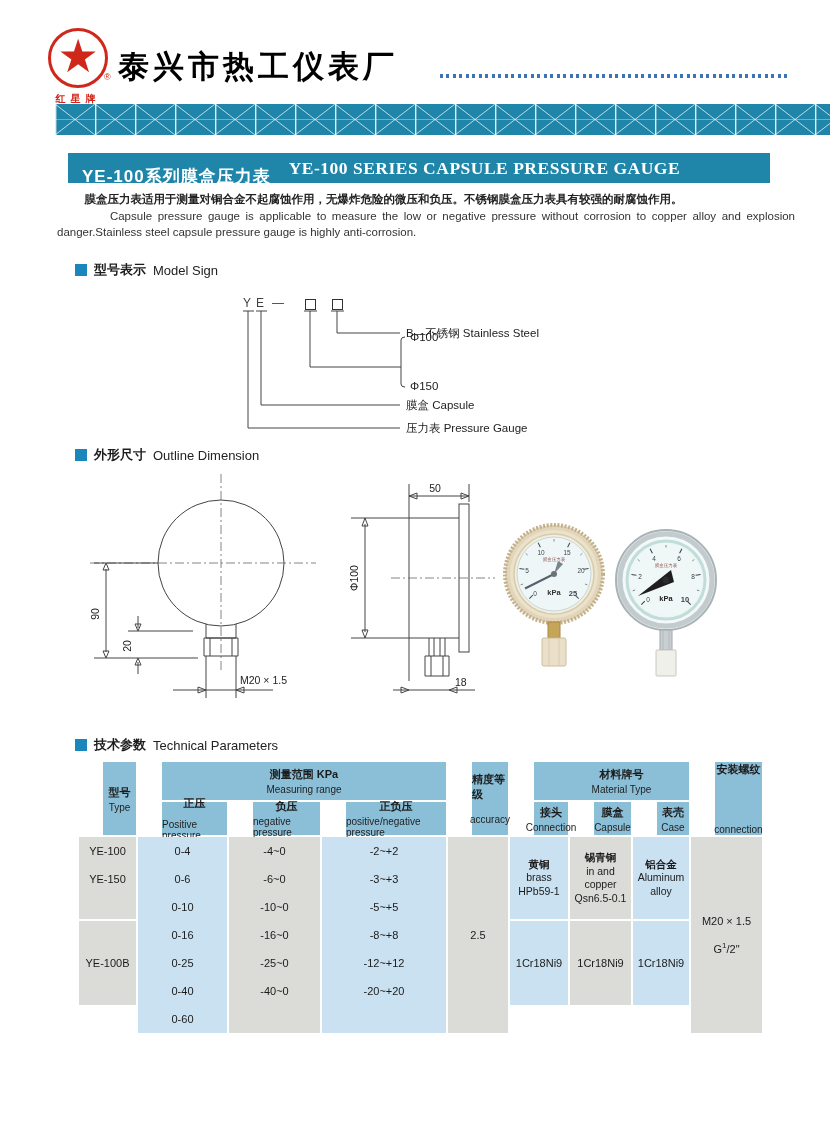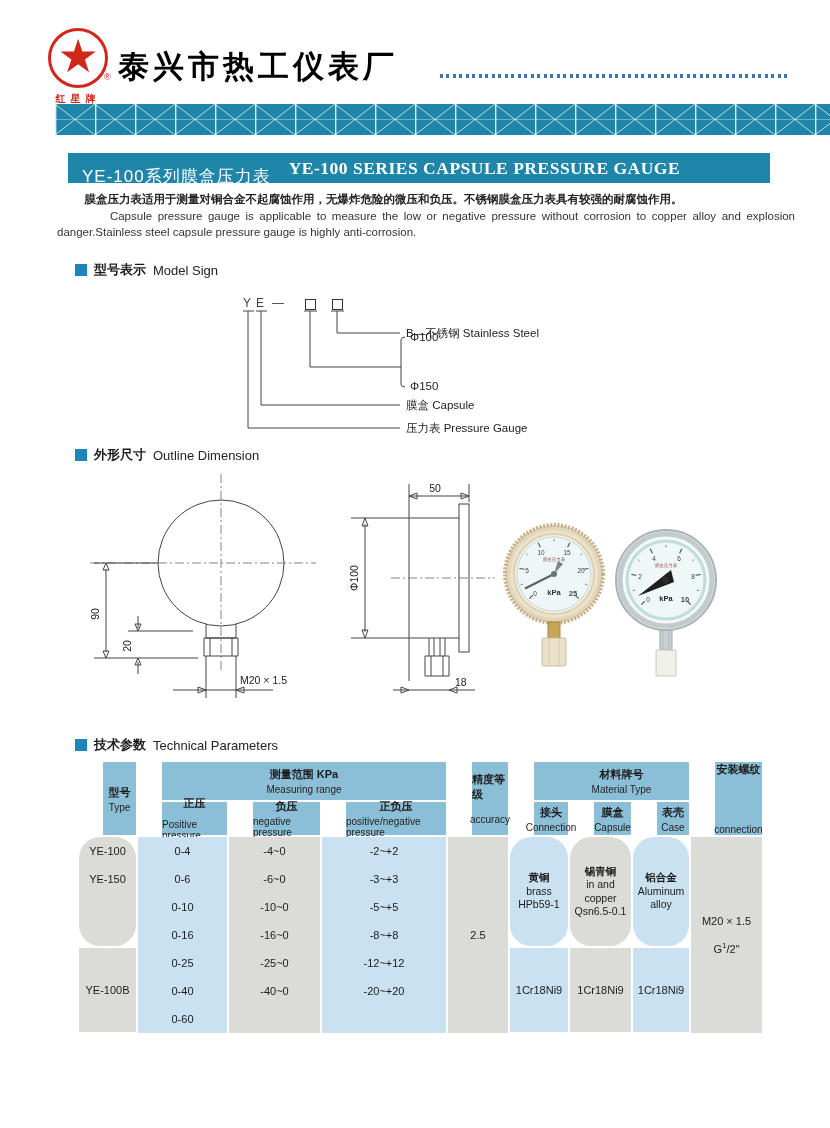--- a/index.html
+++ b/index.html
@@ -16,21 +16,21 @@
   .logo-brand{position:absolute;left:-4px;top:64px;width:72px;text-align:center;color:#D0271B;
               font-size:10px;font-weight:700;letter-spacing:5px;}
   .company{left:118px;top:46px;font-size:31px;font-weight:800;letter-spacing:4px;color:#000000;}
   .dotted-rule{left:440px;top:74px;width:350px;height:4px;
                background:repeating-linear-gradient(90deg,#3C74B4 0 3px,transparent 3px 6.5px);}
   .banner{left:55px;top:104px;}
 
   
   .title-bar{left:68px;top:153px;width:702px;height:30px;background:#1F86AA;color:#fff;
              display:flex;align-items:center;padding-left:14px;box-sizing:border-box;}
-  .title-cn{font-size:17px;font-weight:400;letter-spacing:1px;margin-top:16px;}
+  .title-cn{font-size:17px;font-weight:700;letter-spacing:1px;margin-top:16px;}
   .title-en{font-family:"Liberation Serif","DejaVu Serif",serif;font-size:17.5px;font-weight:700;margin-left:18px;letter-spacing:.5px;}
 
   
   .intro{left:57px;top:191px;width:738px;}
   .intro-cn{margin:0;font-size:11.5px;font-weight:700;line-height:16px;text-indent:2.4em;color:#222;}
   .intro-en{margin:1px 0 0 0;font-size:11.5px;line-height:16px;text-indent:4.6em;color:#333;text-align:justify;}
 
   
   .sec{display:flex;align-items:center;gap:7px;}
   .sec-sq{width:12px;height:12px;background:#1B86BC;}
@@ -66,21 +66,21 @@
   .c-type{grid-column:1;grid-row:1/3;}
   .c-range{grid-column:2/5;grid-row:1;}
   .c-acc{grid-column:5;grid-row:1/3;gap:12px;}
   .c-mat{grid-column:6/9;grid-row:1;padding-left:20px;}
   .c-thread{grid-column:9;grid-row:1/3;justify-content:space-between;}
   .bodycell{display:flex;flex-direction:column;}
   .blue{background:#C9E1F1;}
   .gray{background:#DBDBD8;}
   .vline{height:28px;line-height:28px;text-align:center;font-size:11px;}
   .split{display:flex;flex-direction:column;gap:2px;background:#fff;grid-row:3;}
-  .split .top{height:109px;border-radius:21px;}
+  .split .top{height:82px;}
   .split .bot{height:84px;display:flex;align-items:center;justify-content:center;font-size:11px;}
   .mat-lines{display:flex;flex-direction:column;align-items:center;justify-content:center;height:100%;}
   .mat-lines div{font-size:10.5px;line-height:13.5px;text-align:center;}
   .mat-lines div:first-child{font-weight:700;}
   .center-cell{display:flex;flex-direction:column;align-items:center;justify-content:center;font-size:11px;grid-row:3;}
   .thread-cell{gap:14px;}
   sup{font-size:8px;}
 </style>
 </head>
 <body>

